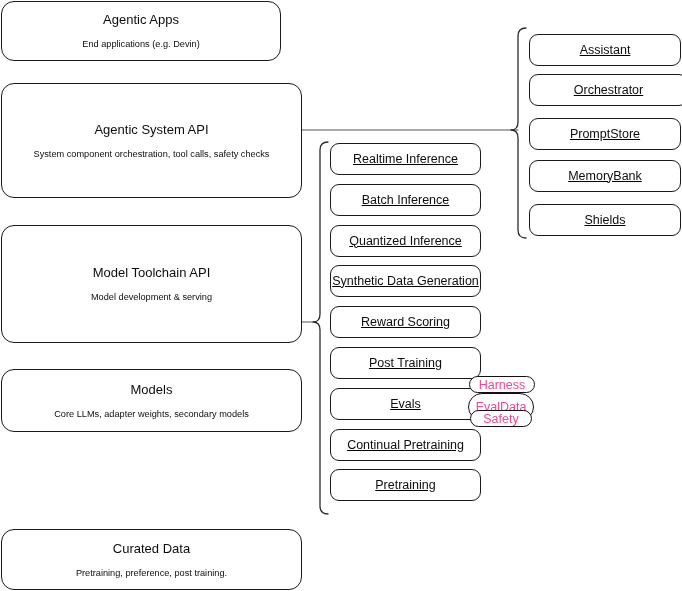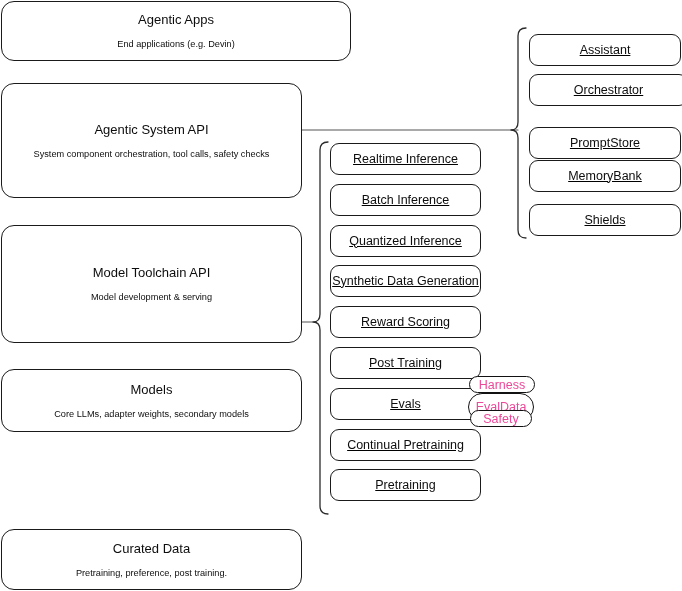--- a/index.html
+++ b/index.html
@@ -102,21 +102,21 @@
 
     <path class="conn-path conn-line" d="M302,130 L518,130"></path>
 
     <path class="conn-path" d="M526,28 q-8,0 -8,8 L518,122 q0,8 -7,8 q7,0 7,8 L518,230 q0,8 8,8"></path>
 
     <path class="conn-path" d="M328,142 q-8,0 -8,8 L320,314 q0,8 -7,8 q7,0 7,8 L320,506 q0,8 8,8"></path>
 
     <path class="conn-path conn-line" d="M302,322 L313,322"></path>
   </svg>
 
-  <div class="box layer-box" style="left:1px; top:1px; width:350px; height:60px;">
+  <div class="box layer-box" style="left:1px; top:1px; width:280px; height:60px;">
     <div class="title">Agentic Apps</div>
     <div class="sub">End applications (e.g. Devin)</div>
   </div>
 
   <div class="box layer-box" style="left:1px; top:83px; width:301px; height:115px;">
     <div class="title">Agentic System API</div>
     <div class="sub">System component orchestration, tool calls, safety checks</div>
   </div>
 
   <div class="box layer-box" style="left:1px; top:225px; width:301px; height:118px;">
@@ -172,21 +172,21 @@
   <div class="pill" style="left:470px; top:410px; width:62px; height:17px;">
     <span>Safety</span>
   </div>
 
   <div class="box cap-box" style="left:529px; top:34px; width:152px;">
     <div class="title">Assistant</div>
   </div>
   <div class="box cap-box" style="left:529px; top:74px; width:159px;">
     <div class="title">Orchestrator</div>
   </div>
-  <div class="box cap-box" style="left:529px; top:118px; width:152px;margin-top:9px;">
+  <div class="box cap-box" style="left:529px; top:118px; width:152px;">
     <div class="title">PromptStore</div>
   </div>
   <div class="box cap-box" style="left:529px; top:160px; width:152px;">
     <div class="title">MemoryBank</div>
   </div>
   <div class="box cap-box" style="left:529px; top:204px; width:152px;">
     <div class="title">Shields</div>
   </div>
 
 </div>

